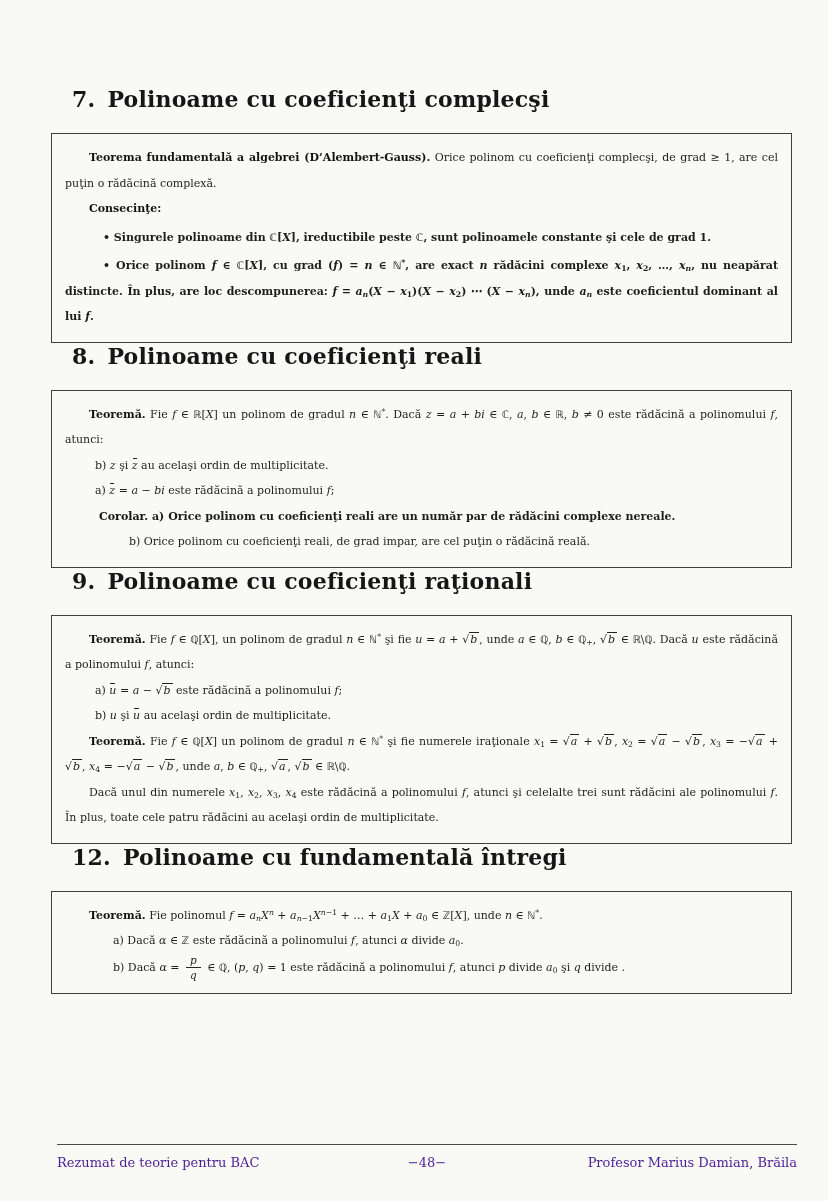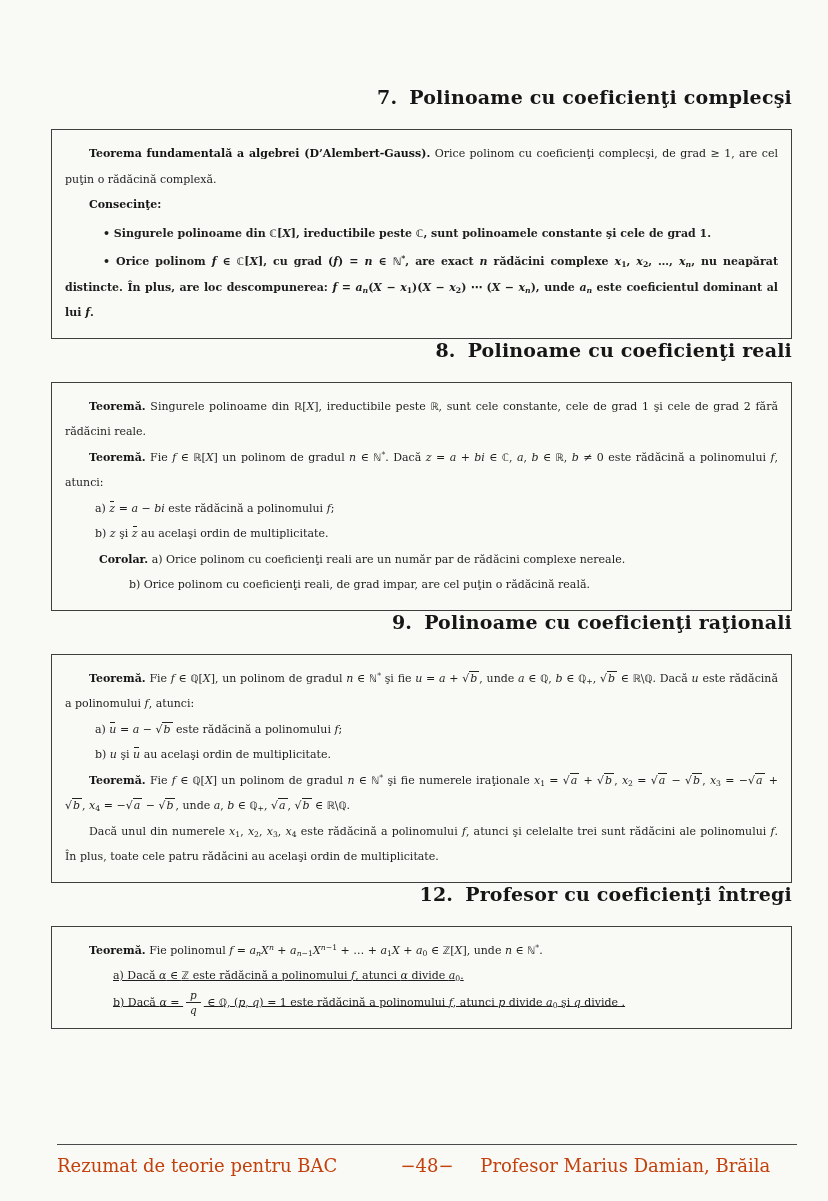--- a/index.html
+++ b/index.html
@@ -11,69 +11,68 @@
     color:#1e1e1e;
     font-family:"DejaVu Serif","Liberation Serif",serif;
     overflow:hidden;
     box-sizing:border-box;
     padding:86px 36px 0 51px;
   }
   .section{margin:0;}
   .section + .section{}
   .heading{
     margin:0 0 21px 21px;
-    font-size:19px;
+    font-size:22px;
     font-weight:bold;
     color:#161616;
     letter-spacing:0.2px;
-    text-align:right;
   }
   .heading .sec-num{margin-right:12px;}
   .theorem-box{
     width:741px;
     box-sizing:border-box;
     border:1.6px solid #3f3f3f;
     padding:11px 13px 12px 13px;
     font-size:11px;
     line-height:25.5px;
     background:transparent;
   }
   .theorem-box p{margin:0;text-align:justify;}
   .ind{text-indent:24px;}
-  .ind-lg{text-indent:34px;}
+  .ind-lg{text-indent:34px;font-weight:bold;}
   .blt{text-indent:38px;margin-top:3px !important;font-weight:bold;}
   .item{margin-left:30px !important;text-align:left !important;}
   .item-deep{margin-left:64px !important;text-align:left;}
-  .item4{margin-left:48px !important;text-align:right;text-decoration:underline;}
+  .item4{margin-left:48px !important;text-align:right;}
   b{color:#141414;}
   i{font-style:italic;}
   sub{font-size:0.7em;vertical-align:-0.3em;line-height:0;}
   sup{font-size:0.7em;vertical-align:0.55em;line-height:0;}
   .bb{font-family:"DejaVu Sans",sans-serif;font-size:0.93em;}
   .cd{font-family:"DejaVu Sans",sans-serif;}
   .ov{position:relative;display:inline-block;line-height:1;}
   .ov::after{content:"";position:absolute;left:1px;right:1px;top:-2px;border-top:1.2px solid #222;}
   .sq{white-space:nowrap;}
   .sr{border-top:1.2px solid #222;padding:0 2px 0 1px;}
   .frac{display:inline-flex;flex-direction:column;align-items:center;vertical-align:middle;line-height:1.15;margin:0 3px;font-size:0.95em;}
   .fnum{border-bottom:1.2px solid #222;padding:0 4px 1px 4px;}
   .fden{padding-top:1px;}
   .footer{
     position:absolute;
     left:57px;right:31px;top:1144px;
     border-top:1.3px solid #4a4a4a;
     padding-top:10px;
     display:flex;
     align-items:baseline;
-    font-size:18px;
-    color:#c2410c;
+    font-size:13px;
+    color:#4c1d95;
   }
   .footer .f-left{flex:1;text-align:left;}
   .footer .f-center{flex:0 0 auto;text-align:center;}
-  .footer .f-right{flex:1;text-align:center;}
+  .footer .f-right{flex:1;text-align:right;}
 </style>
 </head>
 <body>
 
 <div class="sheet">
 
   <div class="section">
     <div class="heading">
       <span class="sec-num">7.</span><span>Polinoame cu coeficienţi complecşi</span>
     </div>
@@ -83,45 +82,44 @@
         <p class="blt">• Singurele polinoame din <span class="bb">ℂ</span>[<i>X</i>], ireductibile peste <span class="bb">ℂ</span>, sunt polinoamele constante şi cele de grad 1.</p>
         <p class="blt">• Orice polinom <i>f</i> ∈ <span class="bb">ℂ</span>[<i>X</i>], cu grad (<i>f</i>) = <i>n</i> ∈ <span class="bb">ℕ</span><sup>*</sup>, are exact <i>n</i> rădăcini complexe <i>x</i><sub>1</sub>, <i>x</i><sub>2</sub>, …, <i>x</i><sub><i>n</i></sub>, nu neapărat distincte. În plus, are loc descompunerea: <i>f</i> = <i>a</i><sub><i>n</i></sub>(<i>X</i> − <i>x</i><sub>1</sub>)(<i>X</i> − <i>x</i><sub>2</sub>) <span class="cd">⋯</span> (<i>X</i> − <i>x</i><sub><i>n</i></sub>), unde <i>a</i><sub><i>n</i></sub> este coeficientul dominant al lui <i>f</i>.</p>
       </div>
   </div>
 
   <div class="section">
     <div class="heading">
       <span class="sec-num">8.</span><span>Polinoame cu coeficienţi reali</span>
     </div>
     <div class="theorem-box">
-        <p class="ind"><b>Teoremă.</b> Singurele polinoame din <span class="bb">ℝ</span>[<i>X</i>], ireductibile peste <span class="bb">ℝ</span>, sunt cele constante, cele de grad 1 şi cele de grad 2 fără rădăcini reale.</p>
         <p class="ind"><b>Teoremă.</b> Fie <i>f</i> ∈ <span class="bb">ℝ</span>[<i>X</i>] un polinom de gradul <i>n</i> ∈ <span class="bb">ℕ</span><sup>*</sup>. Dacă <i>z</i> = <i>a</i> + <i>bi</i> ∈ <span class="bb">ℂ</span>, <i>a</i>, <i>b</i> ∈ <span class="bb">ℝ</span>, <i>b</i> ≠ 0 este rădăcină a polinomului <i>f</i>, atunci:</p>
+        <p class="item">b) <i>z</i> şi <span class="ov"><i>z</i></span> au acelaşi ordin de multiplicitate.</p>
         <p class="item">a) <span class="ov"><i>z</i></span> = <i>a</i> − <i>bi</i> este rădăcină a polinomului <i>f</i>;</p>
-        <p class="item">b) <i>z</i> şi <span class="ov"><i>z</i></span> au acelaşi ordin de multiplicitate.</p>
         <p class="ind-lg"><b>Corolar.</b> a) Orice polinom cu coeficienţi reali are un număr par de rădăcini complexe nereale.</p>
         <p class="item-deep">b) Orice polinom cu coeficienţi reali, de grad impar, are cel puţin o rădăcină reală.</p>
       </div>
   </div>
 
   <div class="section">
     <div class="heading">
       <span class="sec-num">9.</span><span>Polinoame cu coeficienţi raţionali</span>
     </div>
     <div class="theorem-box">
         <p class="ind"><b>Teoremă.</b> Fie <i>f</i> ∈ <span class="bb">ℚ</span>[<i>X</i>], un polinom de gradul <i>n</i> ∈ <span class="bb">ℕ</span><sup>*</sup> şi fie <i>u</i> = <i>a</i> + <span class="sq">√<span class="sr"><i>b</i></span></span>, unde <i>a</i> ∈ <span class="bb">ℚ</span>, <i>b</i> ∈ <span class="bb">ℚ</span><sub>+</sub>, <span class="sq">√<span class="sr"><i>b</i></span></span> ∈ <span class="bb">ℝ</span>\<span class="bb">ℚ</span>. Dacă <i>u</i> este rădăcină a polinomului <i>f</i>, atunci:</p>
         <p class="item">a) <span class="ov"><i>u</i></span> = <i>a</i> − <span class="sq">√<span class="sr"><i>b</i></span></span> este rădăcină a polinomului <i>f</i>;</p>
         <p class="item">b) <i>u</i> şi <span class="ov"><i>u</i></span> au acelaşi ordin de multiplicitate.</p>
         <p class="ind"><b>Teoremă.</b> Fie <i>f</i> ∈ <span class="bb">ℚ</span>[<i>X</i>] un polinom de gradul <i>n</i> ∈ <span class="bb">ℕ</span><sup>*</sup> şi fie numerele iraţionale <i>x</i><sub>1</sub> = <span class="sq">√<span class="sr"><i>a</i></span></span> + <span class="sq">√<span class="sr"><i>b</i></span></span>, <i>x</i><sub>2</sub> = <span class="sq">√<span class="sr"><i>a</i></span></span> − <span class="sq">√<span class="sr"><i>b</i></span></span>, <i>x</i><sub>3</sub> = −<span class="sq">√<span class="sr"><i>a</i></span></span> + <span class="sq">√<span class="sr"><i>b</i></span></span>, <i>x</i><sub>4</sub> = −<span class="sq">√<span class="sr"><i>a</i></span></span> − <span class="sq">√<span class="sr"><i>b</i></span></span>, unde <i>a</i>, <i>b</i> ∈ <span class="bb">ℚ</span><sub>+</sub>, <span class="sq">√<span class="sr"><i>a</i></span></span>, <span class="sq">√<span class="sr"><i>b</i></span></span> ∈ <span class="bb">ℝ</span>\<span class="bb">ℚ</span>.</p>
         <p class="ind">Dacă unul din numerele <i>x</i><sub>1</sub>, <i>x</i><sub>2</sub>, <i>x</i><sub>3</sub>, <i>x</i><sub>4</sub> este rădăcină a polinomului <i>f</i>, atunci şi celelalte trei sunt rădăcini ale polinomului <i>f</i>. În plus, toate cele patru rădăcini au acelaşi ordin de multiplicitate.</p>
       </div>
   </div>
 
   <div class="section">
     <div class="heading">
-      <span class="sec-num">12.</span><span>Profesor cu coeficienţi întregi</span>
+      <span class="sec-num">12.</span><span>Polinoame cu fundamentală întregi</span>
     </div>
     <div class="theorem-box">
         <p class="ind"><b>Teoremă.</b> Fie polinomul <i>f</i> = <i>a</i><sub><i>n</i></sub><i>X</i><sup><i>n</i></sup> + <i>a</i><sub><i>n</i>−1</sub><i>X</i><sup><i>n</i>−1</sup> + … + <i>a</i><sub>1</sub><i>X</i> + <i>a</i><sub>0</sub> ∈ <span class="bb">ℤ</span>[<i>X</i>], unde <i>n</i> ∈ <span class="bb">ℕ</span><sup>*</sup>.</p>
         <p class="item4">a) Dacă <i>α</i> ∈ <span class="bb">ℤ</span> este rădăcină a polinomului <i>f</i>, atunci <i>α</i> divide <i>a</i><sub>0</sub>.</p>
         <p class="item4">b) Dacă <i>α</i> = <span class="frac">
             <span class="fnum"><i>p</i></span>
             <span class="fden"><i>q</i></span>
           </span> ∈ <span class="bb">ℚ</span>, (<i>p</i>, <i>q</i>) = 1 este rădăcină a polinomului <i>f</i>, atunci <i>p</i> divide <i>a</i><sub>0</sub> şi <i>q</i> divide .</p>
       </div>
   </div>

